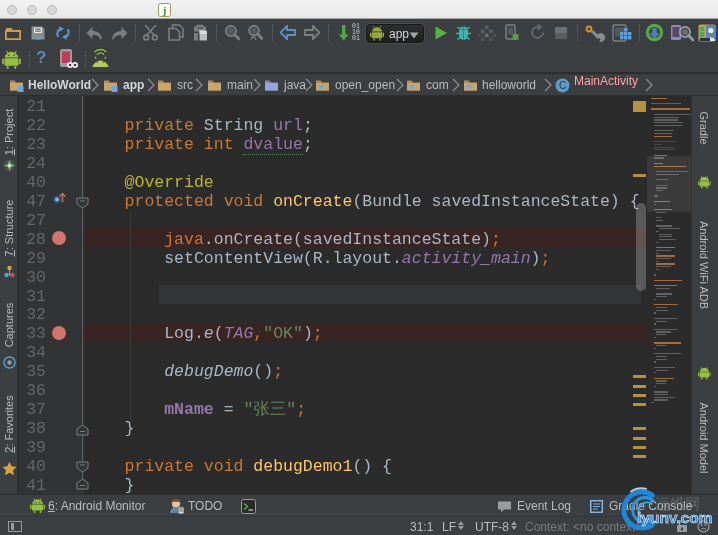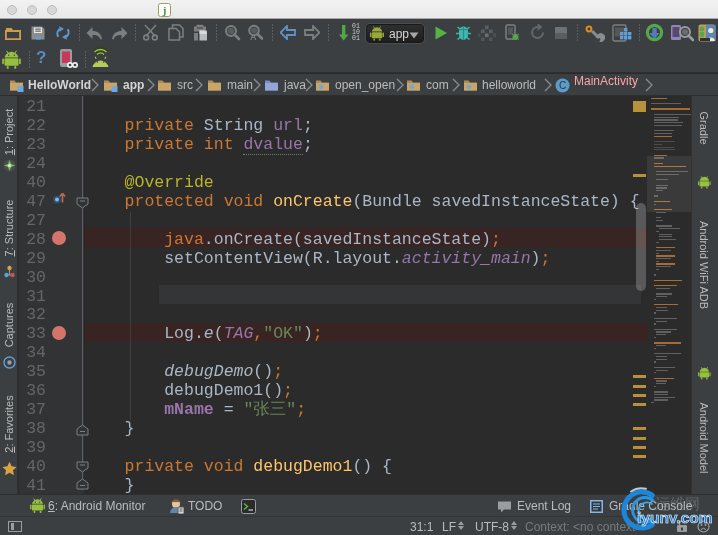--- a/index.html
+++ b/index.html
@@ -364,21 +364,20 @@
 <div class="cl" style="top:249.6px">&nbsp;&nbsp;&nbsp;&nbsp;&nbsp;&nbsp;&nbsp;&nbsp;<span style="color:#a9b7c6;">setContentView(R.layout.</span><span style="color:#9876aa;font-style:italic;">activity_main</span><span style="color:#a9b7c6;">)</span><span style="color:#cc7832;">;</span></div>
 <div class="ln" style="top:268.5px">30</div>
 <div class="ln" style="top:287.5px">31</div>
 <div class="ln" style="top:306.4px">32</div>
 <div class="ln" style="top:325.4px">33</div>
 <div class="cl" style="top:325.4px">&nbsp;&nbsp;&nbsp;&nbsp;&nbsp;&nbsp;&nbsp;&nbsp;<span style="color:#a9b7c6;">Log.</span><span style="color:#a9b7c6;font-style:italic;">e</span><span style="color:#a9b7c6;">(</span><span style="color:#9876aa;font-style:italic;">TAG</span><span style="color:#cc7832;">,</span><span style="color:#6a8759;">"OK"</span><span style="color:#a9b7c6;">)</span><span style="color:#cc7832;">;</span></div>
 <div class="ln" style="top:344.4px">34</div>
 <div class="ln" style="top:363.3px">35</div>
 <div class="cl" style="top:363.3px">&nbsp;&nbsp;&nbsp;&nbsp;&nbsp;&nbsp;&nbsp;&nbsp;<span style="color:#a9b7c6;font-style:italic;">debugDemo</span><span style="color:#a9b7c6;">()</span><span style="color:#cc7832;">;</span></div>
 <div class="ln" style="top:382.2px">36</div>
-<div class="cl" style="top:382.2px">&nbsp;&nbsp;&nbsp;&nbsp;&nbsp;&nbsp;&nbsp;&nbsp;<span style="color:#a9b7c6;">debugDemo1()</span><span style="color:#cc7832;">;</span></div>
 <div class="ln" style="top:401.2px">37</div>
 <div class="cl" style="top:401.2px">&nbsp;&nbsp;&nbsp;&nbsp;&nbsp;&nbsp;&nbsp;&nbsp;<span style="color:#9876aa;font-weight:bold;">mName</span>&nbsp;<span style="color:#a9b7c6;">=</span>&nbsp;<span style="color:#6a8759;">"张三"</span><span style="color:#cc7832;">;</span></div>
 <div class="ln" style="top:420.1px">38</div>
 <div class="cl" style="top:420.1px">&nbsp;&nbsp;&nbsp;&nbsp;<span style="color:#a9b7c6;">}</span></div>
 <div class="ln" style="top:439.1px">39</div>
 <div class="ln" style="top:458.1px">40</div>
 <div class="cl" style="top:458.1px">&nbsp;&nbsp;&nbsp;&nbsp;<span style="color:#cc7832;">private</span>&nbsp;<span style="color:#cc7832;">void</span>&nbsp;<span style="color:#ffc66b;">debugDemo1</span><span style="color:#a9b7c6;">()</span>&nbsp;<span style="color:#a9b7c6;">{</span></div>
 <div class="ln" style="top:477.0px">41</div>
 <div class="cl" style="top:477.0px">&nbsp;&nbsp;&nbsp;&nbsp;<span style="color:#a9b7c6;">}</span></div>
   </div>

